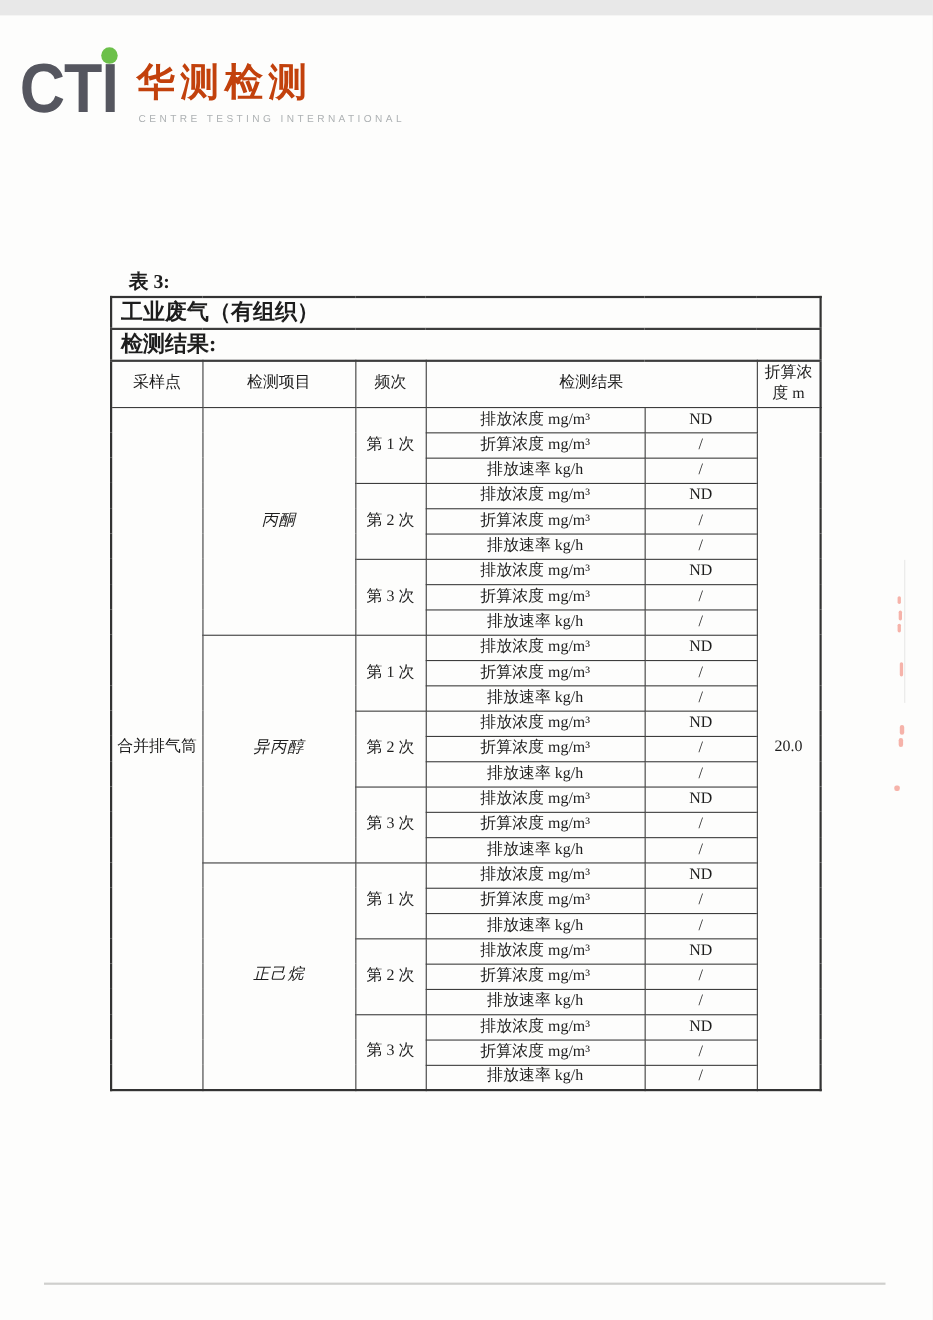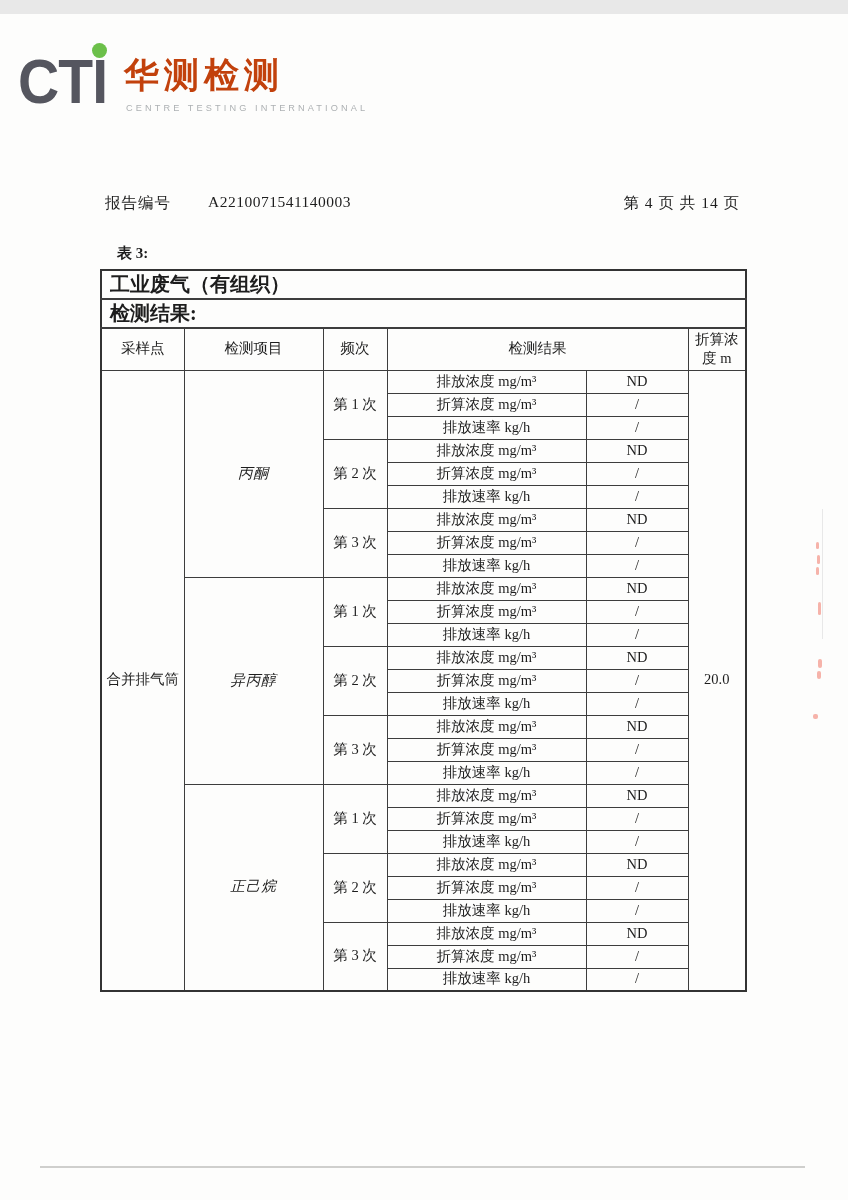--- a/index.html
+++ b/index.html
@@ -40,21 +40,21 @@
     font-size:9.2px; letter-spacing:3.1px; color:#adb1b3; white-space:nowrap;text-align:center;
   }
 
   
   .report-line { position:absolute; left:105px; right:108px; top:179px; height:20px; font-size:15.5px; }
   .report-no-label { position:absolute; left:0; top:0; letter-spacing:1px; }
   .report-no { position:absolute; left:103px; top:0; letter-spacing:.5px; }
   .page-info { position:absolute; right:0; top:0; letter-spacing:1px; }
 
   
-  .tbl-caption { position:absolute; left:117px; top:230px; font-size:15px; font-weight:bold; }
+  .tbl-caption { position:absolute; left:117px; top:230px; font-size:18px; font-weight:bold; }
   table.results {
     position:absolute; left:100px; top:255px;
     width:645px;
     border-collapse:collapse; table-layout:fixed;
     background:transparent;
   }
   table.results td, table.results th {
     border:1px solid #3d3d3d;
     font-size:14.5px; font-weight:normal;
     text-align:center; vertical-align:middle;
@@ -105,25 +105,20 @@
 
 <div class="page">
 
   <div class="logo">
     <div class="logo-abbr">CTI</div>
     <div class="logo-dot"></div>
     <div class="logo-cn">华测检测</div>
     <div class="logo-en">CENTRE TESTING INTERNATIONAL</div>
   </div>
 
-  <div class="report-line">
-    <span class="report-no-label">报告编号</span>
-    <span class="report-no">A2210071541140003</span>
-    <span class="page-info">第 4 页 共 14 页</span>
-  </div>
 
   <div class="tbl-caption">表 3:</div>
 
   <table class="results">
     <colgroup>
       <col style="width:83px">
         <col style="width:139px">
         <col style="width:64px">
       <col style="width:199px">
         <col style="width:102px">

